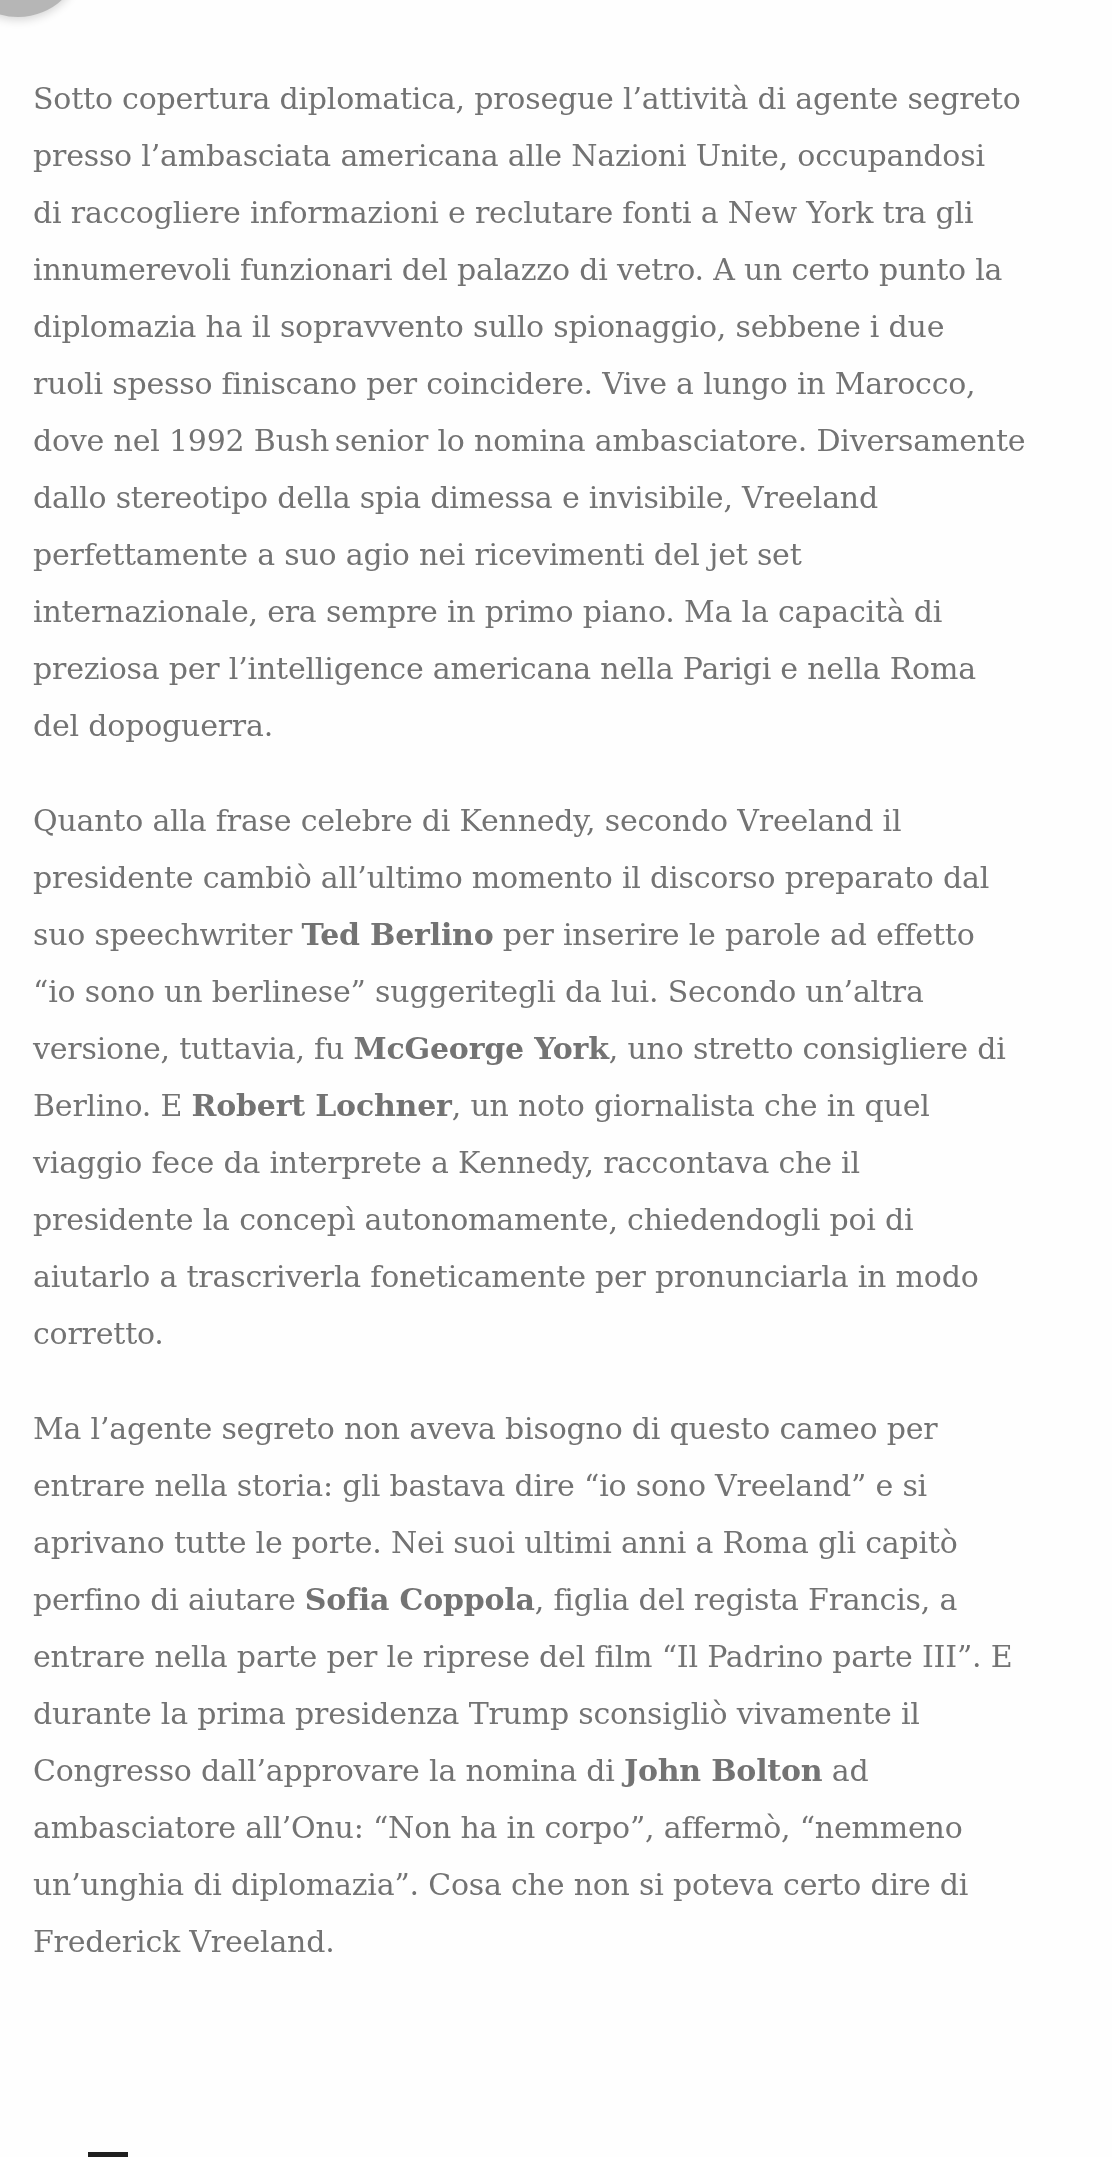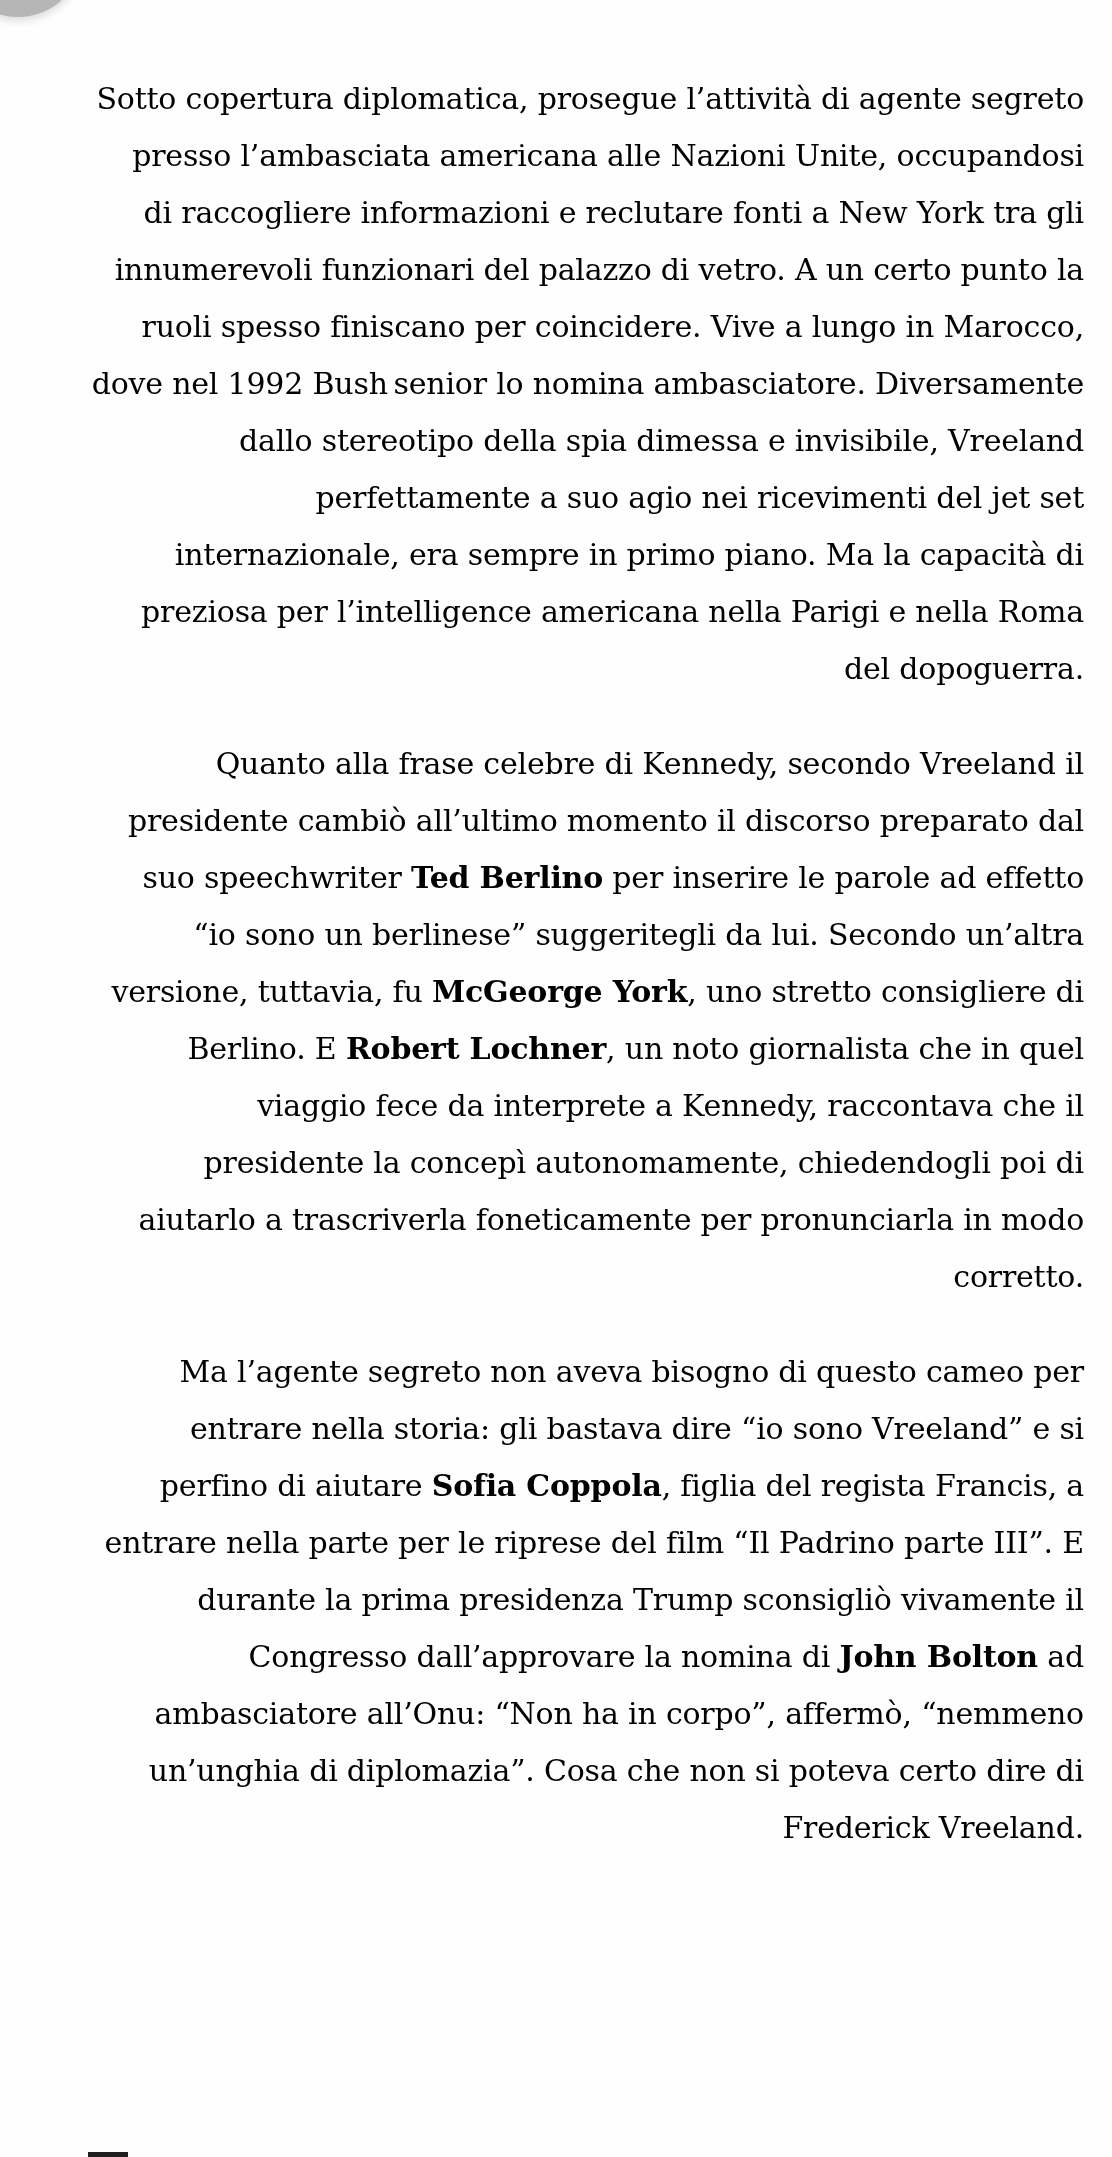--- a/index.html
+++ b/index.html
@@ -59,26 +59,27 @@
     background: #1f1f1f;
   }
 </style>
 </head>
 <body style="background: rgb(254, 254, 254);">
 
 <div class="page">
 
   <div class="fab-circle" style="background: rgb(182, 182, 182);"></div>
 
-  <div class="article" style="color: #000000; text-align: right;">
+  <div class="article" style="color: #737373;">
       <div class="paragraph">
         <div class="line"><span>Sotto copertura diplomatica, prosegue l’attività di agente segreto</span></div>
         <div class="line"><span>presso l’ambasciata americana alle Nazioni Unite, occupandosi</span></div>
         <div class="line"><span>di raccogliere informazioni e reclutare fonti a New York tra gli</span></div>
         <div class="line"><span>innumerevoli funzionari del palazzo di vetro. A un certo punto la</span></div>
+        <div class="line"><span>diplomazia ha il sopravvento sullo spionaggio, sebbene i due</span></div>
         <div class="line"><span>ruoli spesso finiscano per coincidere. Vive a lungo in Marocco,</span></div>
         <div class="line"><span>dove nel 1992 Bush senior lo nomina ambasciatore. Diversamente</span></div>
         <div class="line"><span>dallo stereotipo della spia dimessa e invisibile, Vreeland</span></div>
         <div class="line"><span>perfettamente a suo agio nei ricevimenti del jet set</span></div>
         <div class="line"><span>internazionale, era sempre in primo piano. Ma la capacità di</span></div>
         <div class="line"><span>preziosa per l’intelligence americana nella Parigi e nella Roma</span></div>
         <div class="line"><span>del dopoguerra.</span></div>
       </div>
       <div class="paragraph">
         <div class="line"><span>Quanto alla frase celebre di Kennedy, secondo Vreeland il</span></div>
@@ -88,20 +89,21 @@
         <div class="line"><span>versione, tuttavia, fu </span><span class="bold">McGeorge York</span><span>, uno stretto consigliere di</span></div>
         <div class="line"><span>Berlino. E </span><span class="bold">Robert Lochner</span><span>, un noto giornalista che in quel</span></div>
         <div class="line"><span>viaggio fece da interprete a Kennedy, raccontava che il</span></div>
         <div class="line"><span>presidente la concepì autonomamente, chiedendogli poi di</span></div>
         <div class="line"><span>aiutarlo a trascriverla foneticamente per pronunciarla in modo</span></div>
         <div class="line"><span>corretto.</span></div>
       </div>
       <div class="paragraph">
         <div class="line"><span>Ma l’agente segreto non aveva bisogno di questo cameo per</span></div>
         <div class="line"><span>entrare nella storia: gli bastava dire “io sono Vreeland” e si</span></div>
+        <div class="line"><span>aprivano tutte le porte. Nei suoi ultimi anni a Roma gli capitò</span></div>
         <div class="line"><span>perfino di aiutare </span><span class="bold">Sofia Coppola</span><span>, figlia del regista Francis, a</span></div>
         <div class="line"><span>entrare nella parte per le riprese del film “Il Padrino parte III”. E</span></div>
         <div class="line"><span>durante la prima presidenza Trump sconsigliò vivamente il</span></div>
         <div class="line"><span>Congresso dall’approvare la nomina di </span><span class="bold">John Bolton</span><span> ad</span></div>
         <div class="line"><span>ambasciatore all’Onu: “Non ha in corpo”, affermò, “nemmeno</span></div>
         <div class="line"><span>un’unghia di diplomazia”. Cosa che non si poteva certo dire di</span></div>
         <div class="line"><span>Frederick Vreeland.</span></div>
       </div>
     </div>
 

